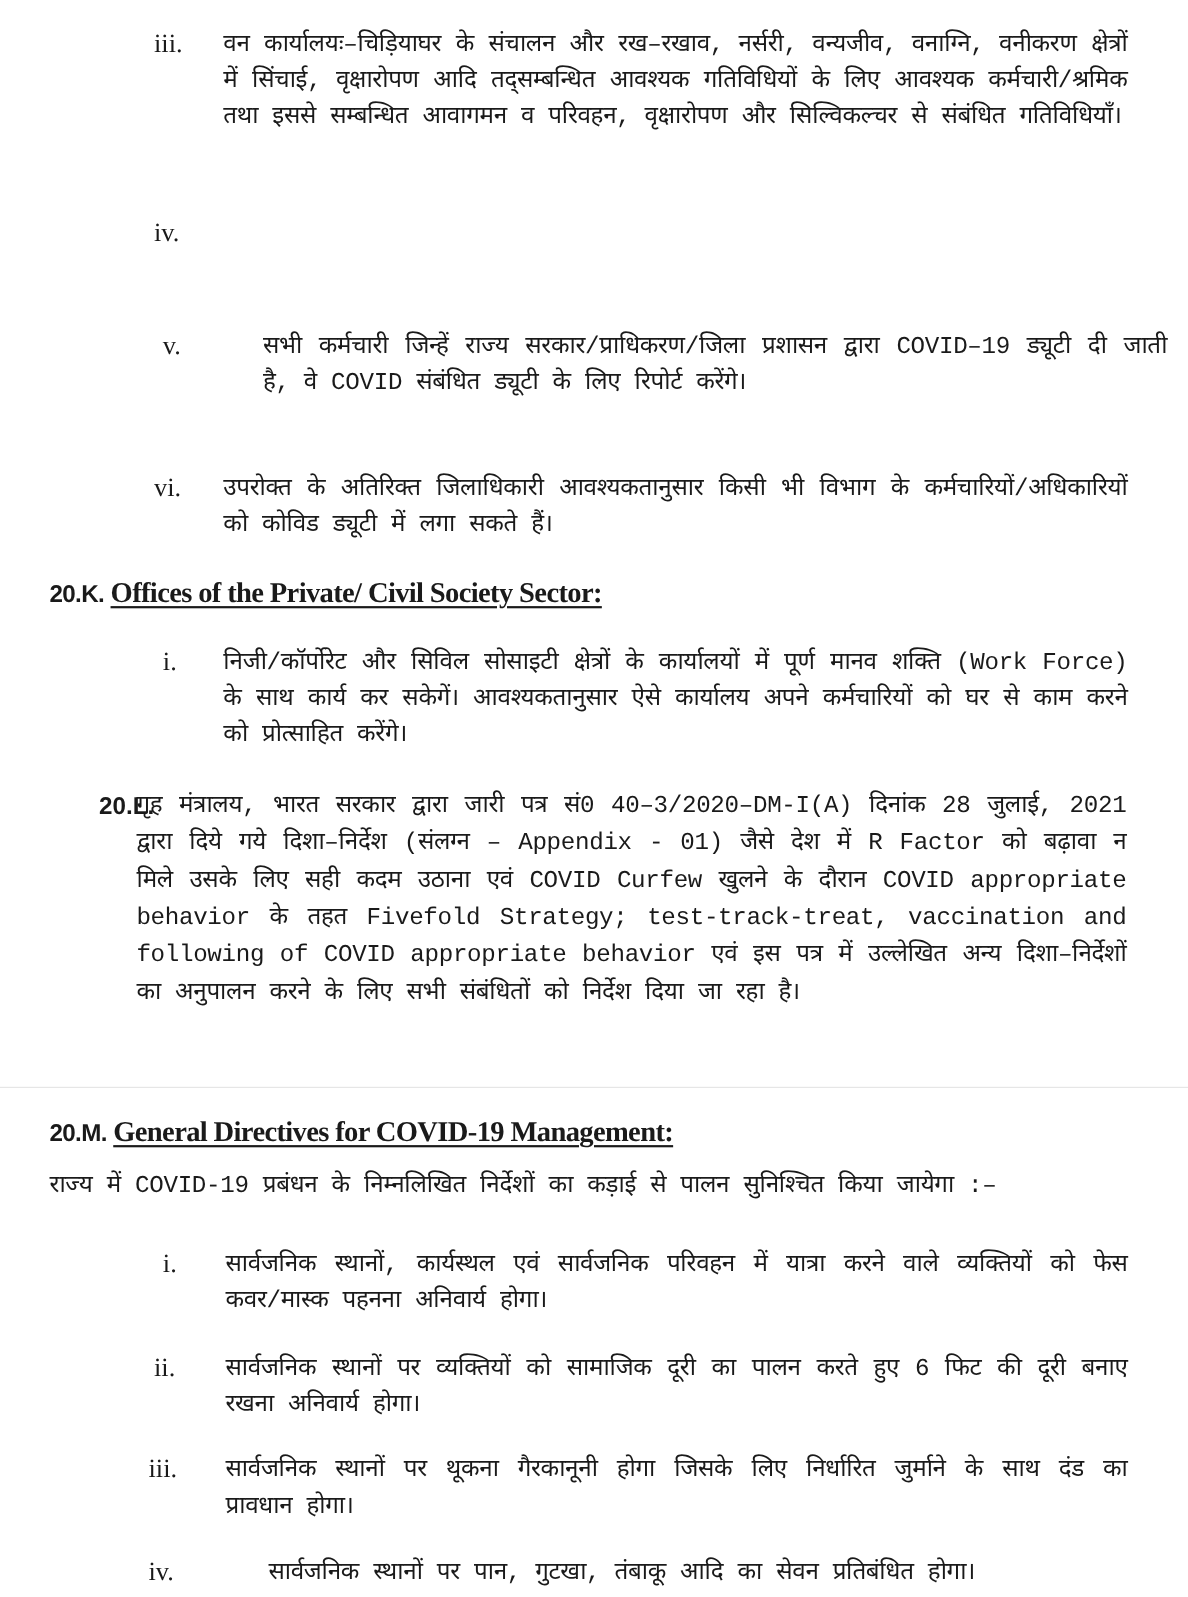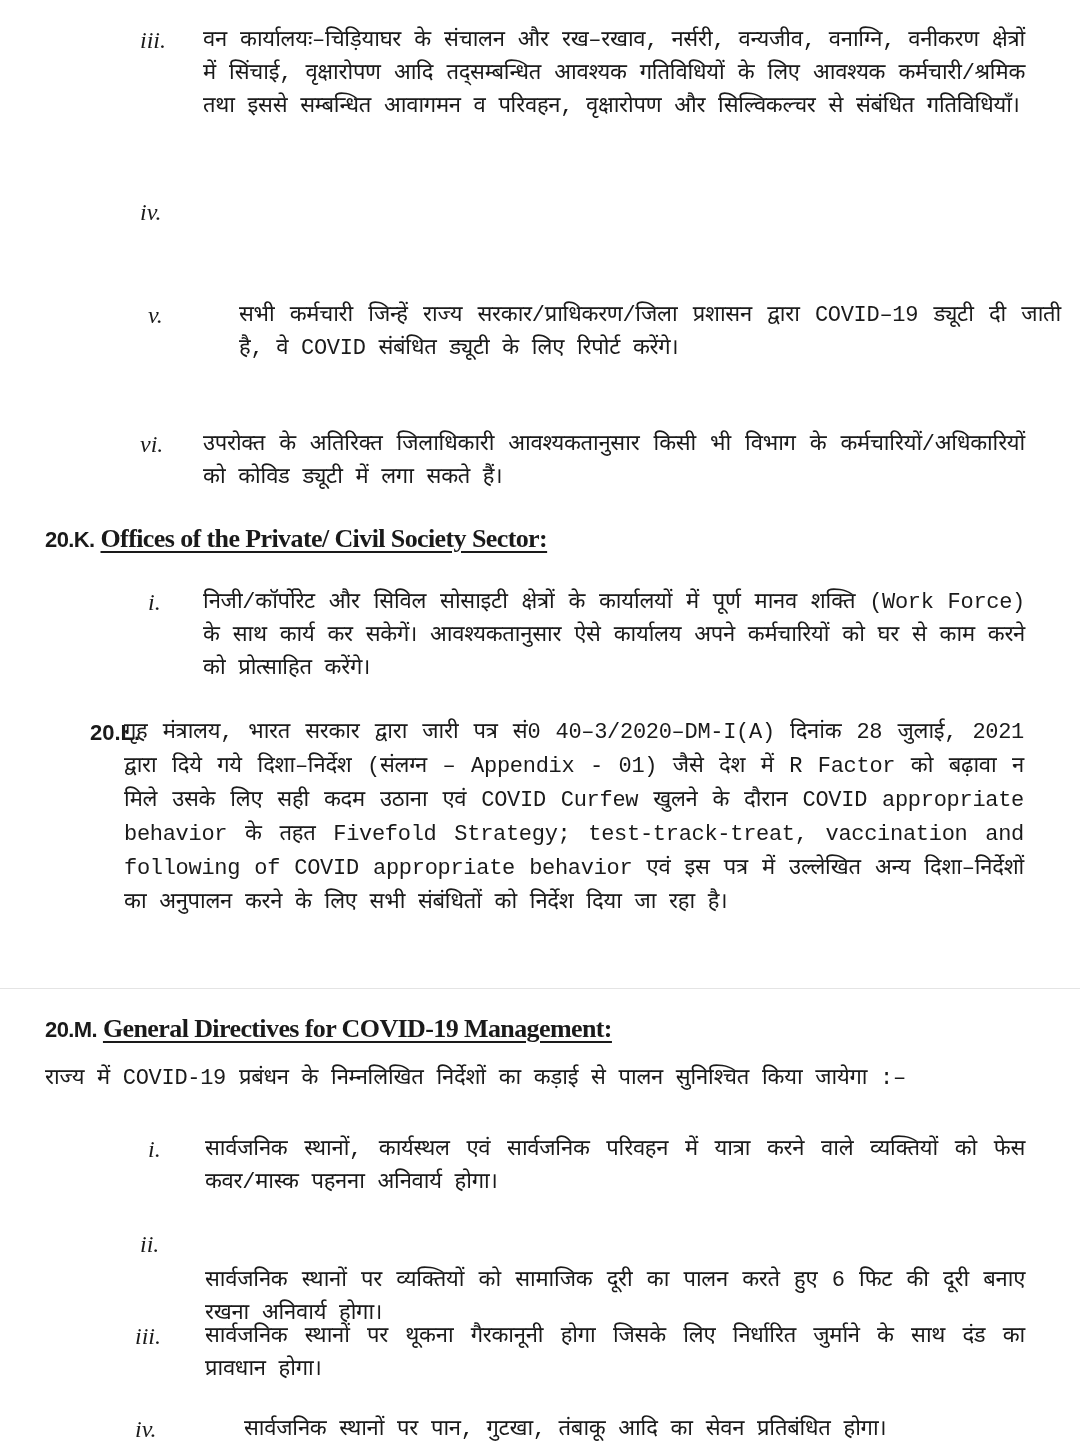--- a/index.html
+++ b/index.html
@@ -5,21 +5,21 @@
   html, body { margin: 0; padding: 0; background: #ffffff; }
   body {
     width: 1080px; height: 1452px; overflow: hidden; position: relative;
     font-family: "DejaVu Serif", "Liberation Serif", serif;
     color: #1a1a1a;
   }
   .page { position: absolute; inset: 0; }
   .num {
     position: absolute;
     font-family: "Liberation Serif", serif;
-    font-size: 24px; line-height: 33px; font-style: italic;
+    font-size: 24px; line-height: 33px;
   }
   .txt {
     position: absolute;
     font-family: Liberation Mono, monospace;
     font-size: 22px; line-height: 33px;
     text-align: justify;
     text-align-last: left;
     letter-spacing: -0.3px;
   }
   .heading {
@@ -72,21 +72,21 @@
     <span class="hnum">20.M.</span>
     <span class="htitle">General Directives for COVID-19 Management:</span>
   </div>
 
   <div class="txt" style="left:45px; top:1062px; width:980px;">राज्य में COVID-19 प्रबंधन के निम्नलिखित निर्देशों का कड़ाई से पालन सुनिश्चित किया जायेगा :–</div>
 
   <span class="num" style="left:148px; top:1133px;">i.</span>
   <div class="txt" style="left:205px; top:1133px; width:820px;">सार्वजनिक स्थानों, कार्यस्थल एवं सार्वजनिक परिवहन में यात्रा करने वाले व्यक्तियों को फेस कवर/मास्क पहनना अनिवार्य होगा।</div>
 
   <span class="num" style="left:140px; top:1228px;">ii.</span>
-  <div class="txt" style="left:205px; top:1228px; width:820px;margin-top:36px;">सार्वजनिक स्थानों पर व्यक्तियों को सामाजिक दूरी का पालन करते हुए 6 फिट की दूरी बनाए रखना अनिवार्य होगा।</div>
+  <div class="txt" style="left:205px; top:1228px; width:820px;">सार्वजनिक स्थानों पर व्यक्तियों को सामाजिक दूरी का पालन करते हुए 6 फिट की दूरी बनाए रखना अनिवार्य होगा।</div>
 
   <span class="num" style="left:135px; top:1320px;">iii.</span>
   <div class="txt" style="left:205px; top:1320px; width:820px;">सार्वजनिक स्थानों पर थूकना गैरकानूनी होगा जिसके लिए निर्धारित जुर्माने के साथ दंड का प्रावधान होगा।</div>
 
   <span class="num" style="left:135px; top:1413px;">iv.</span>
   <div class="txt" style="left:205px; top:1413px; width:820px;margin-left:39px;">सार्वजनिक स्थानों पर पान, गुटखा, तंबाकू आदि का सेवन प्रतिबंधित होगा।</div>
 
 </div>
 
 </body></html>

